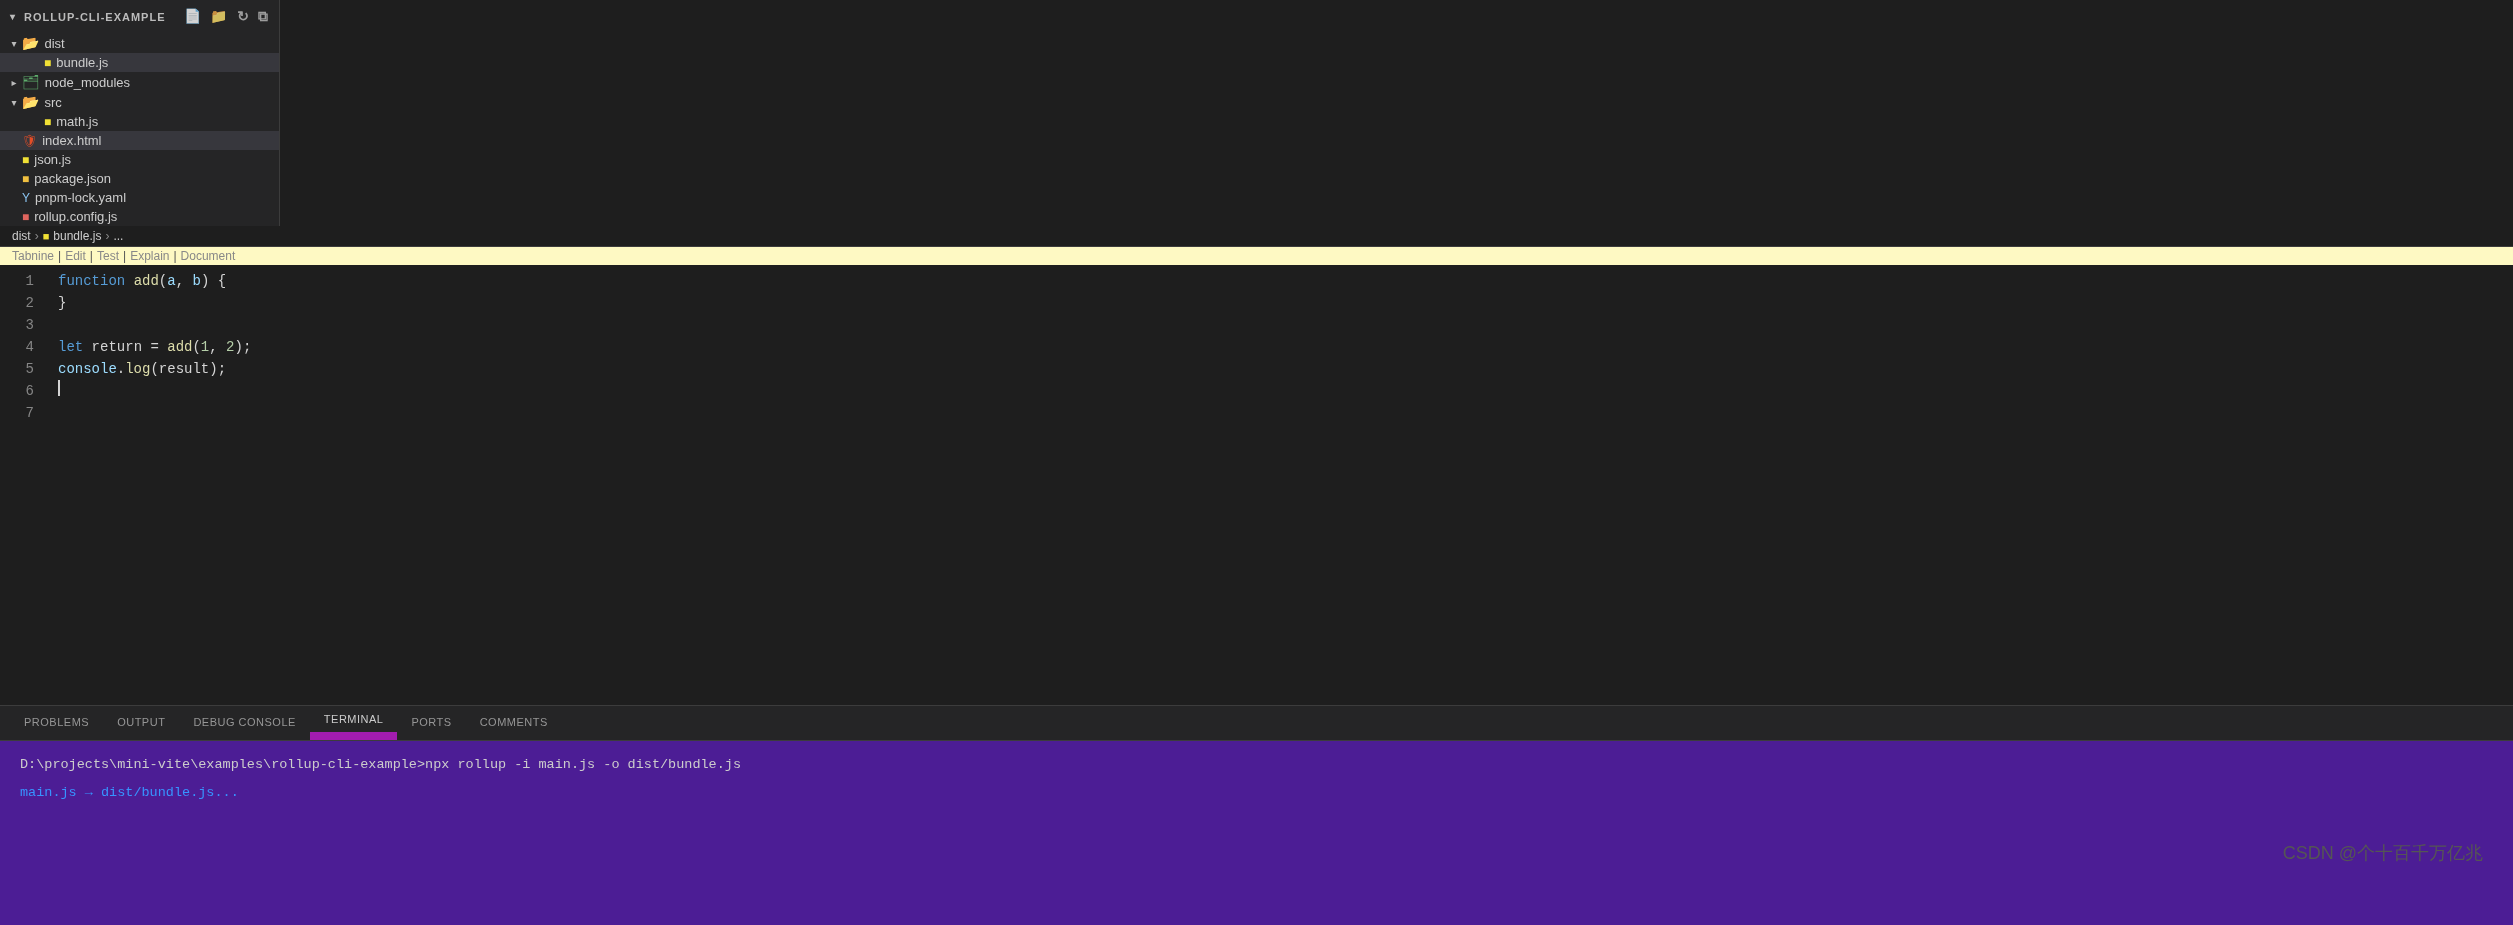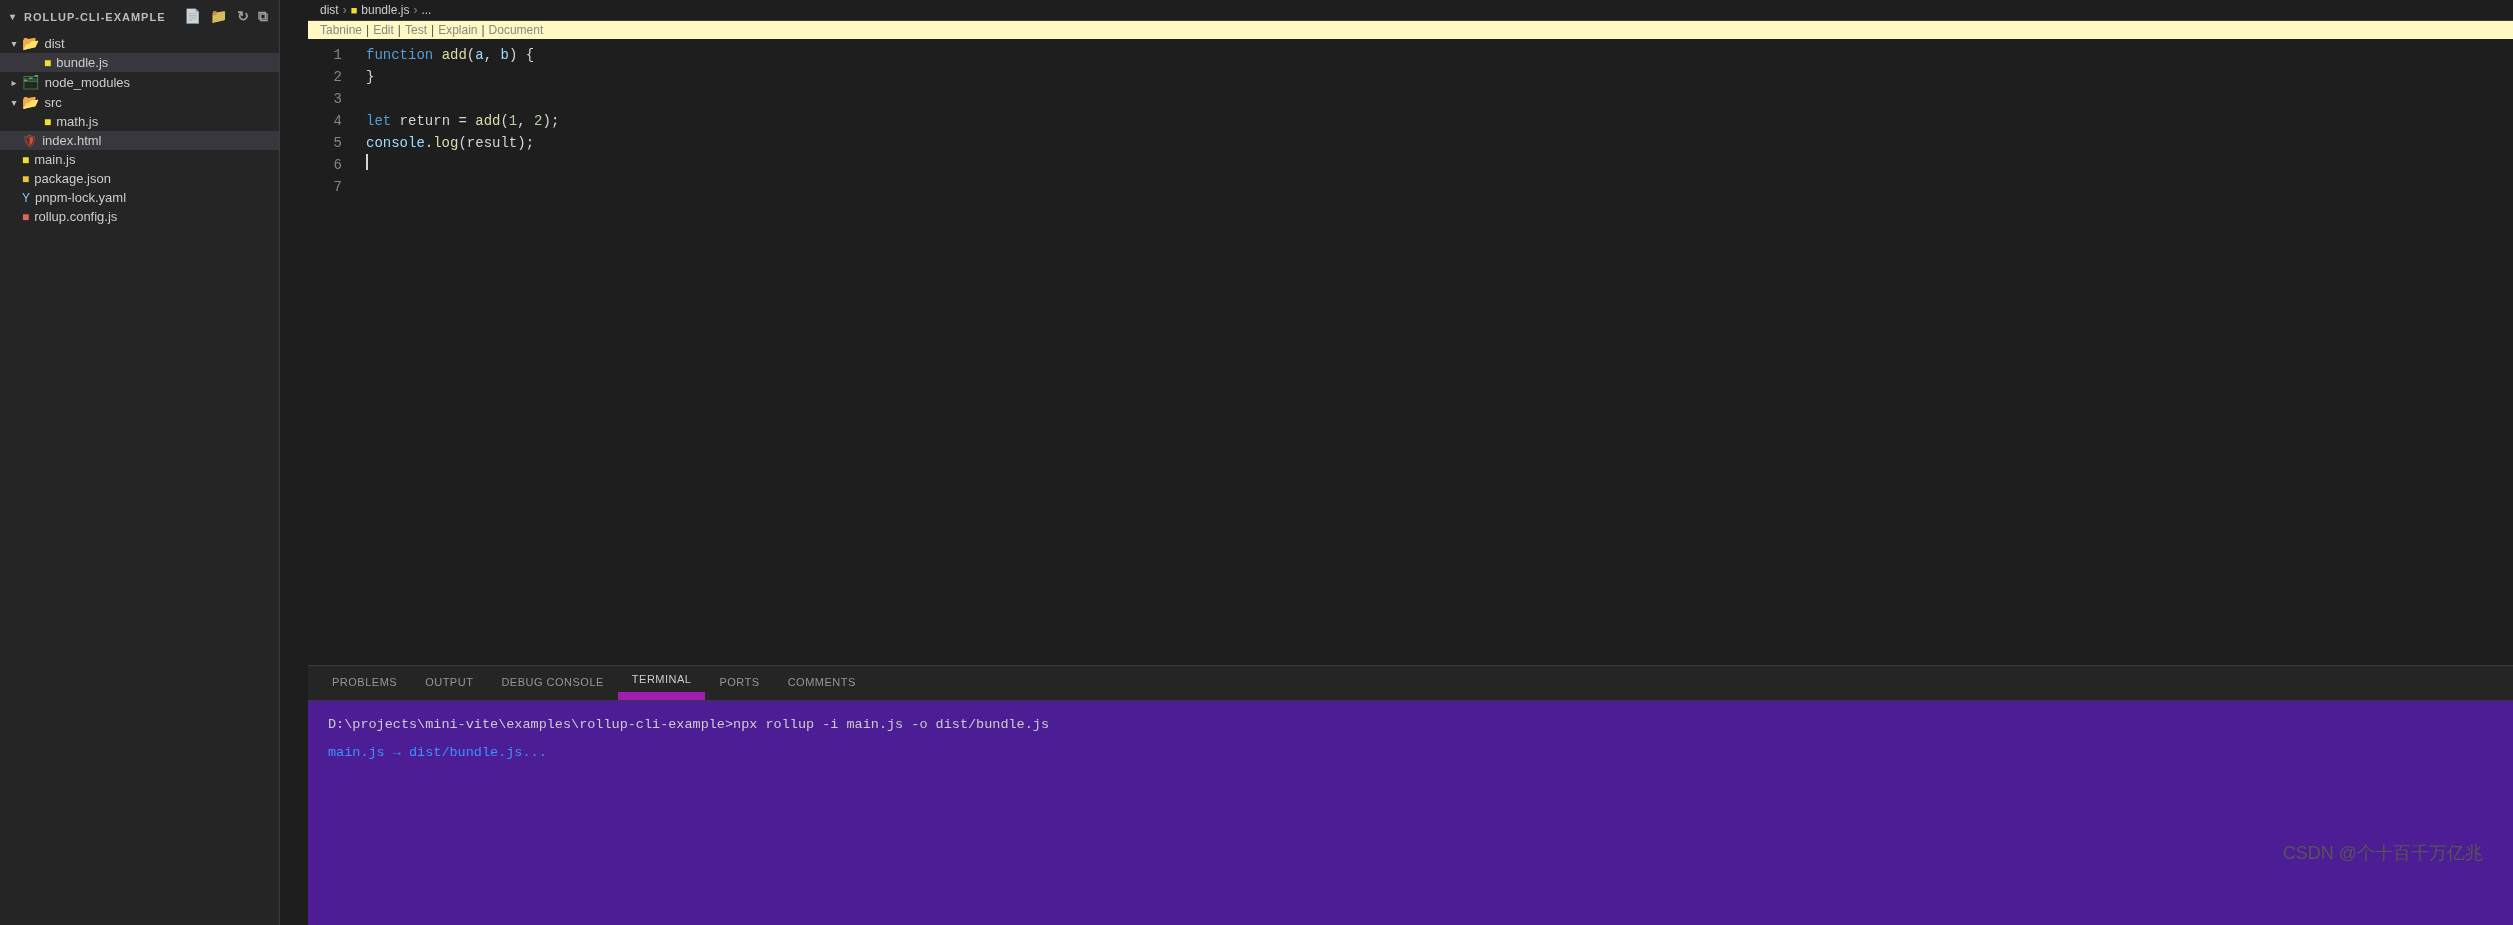--- a/index.html
+++ b/index.html
@@ -14,24 +14,23 @@
       color: #d4d4d4;
       display: flex;
       flex-direction: column;
       height: 100vh;
       width: 100vw;
       overflow: hidden;
     }
 
     .app-container {
       display: flex;
-      flex-direction: row;
+      flex-direction: column;
       height: 100%;
       width: 100%;
-      gap: 28px;
     }
 
     
     .sidebar {
       width: 280px;
       min-width: 280px;
       background-color: #252526;
       display: flex;
       flex-direction: column;
       overflow-y: auto;
@@ -191,21 +190,21 @@
     .kw { color: #569cd6; } 
     .fn { color: #dcdcaa; } 
     .param { color: #9cdcfe; } 
     .punct { color: #d4d4d4; } 
     .num { color: #b5cea8; } 
     .prop { color: #9cdcfe; } 
     .method { color: #dcdcaa; } 
 
     
     .terminal-panel {
-      height: 260px;
+      height: 220px;
       display: flex;
       flex-direction: column;
       background-color: #1e1e1e;
       border-top: 1px solid #3c3c3c;
     }
 
     .panel-tabs {
       display: flex;
       align-items: center;
       background-color: #252526;
@@ -322,21 +321,21 @@
 
     <div class="tree-item" style="padding-left: 6px; background-color:#37373d;">
       <span class="chevron" style="width:16px; display:inline-block;"></span>
       <span class="icon" style="color:#e44d26; margin-right:5px; font-size:12px;">🛡</span>
       <span>index.html</span>
     </div>
 
     <div class="tree-item" style="padding-left: 6px;">
       <span class="chevron" style="width:16px; display:inline-block;"></span>
       <span class="icon" style="color:#f0e035; margin-right:5px; font-size:12px;">■</span>
-      <span>main.js</span>
+      <span>json.js</span>
     </div>
 
     <div class="tree-item" style="padding-left: 6px;">
       <span class="chevron" style="width:16px; display:inline-block;"></span>
       <span class="icon" style="color:#f0c040; margin-right:5px; font-size:12px;">■</span>
       <span>package.json</span>
     </div>
 
     <div class="tree-item" style="padding-left: 6px;">
       <span class="chevron" style="width:16px; display:inline-block;"></span>

